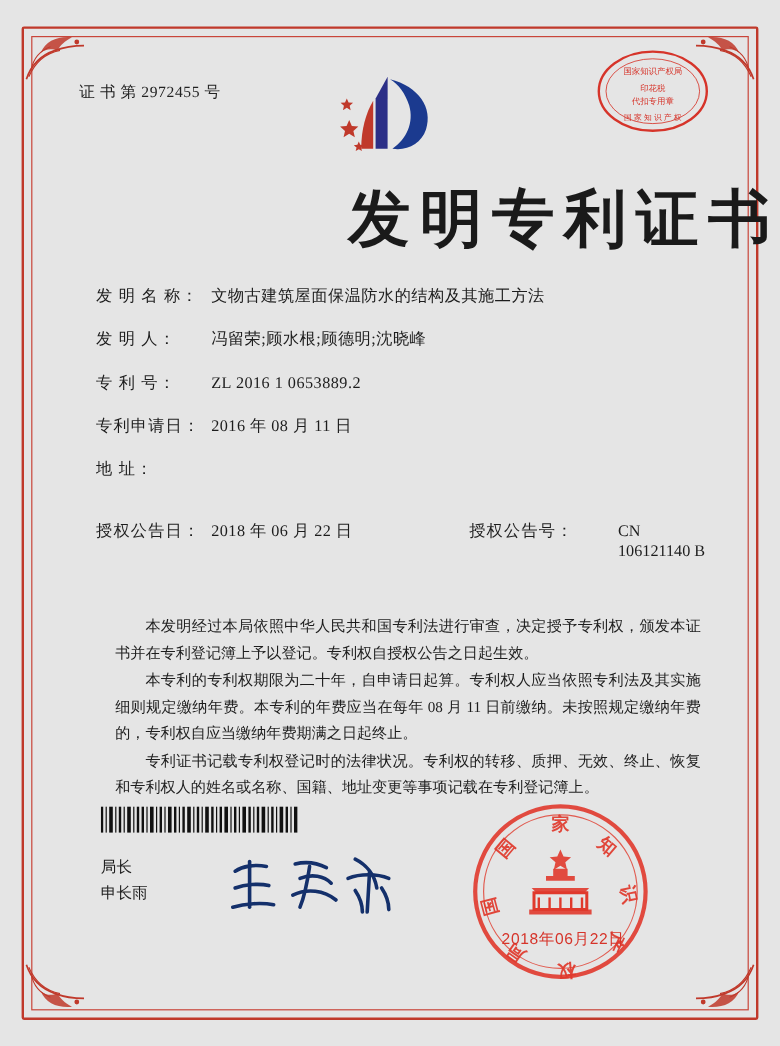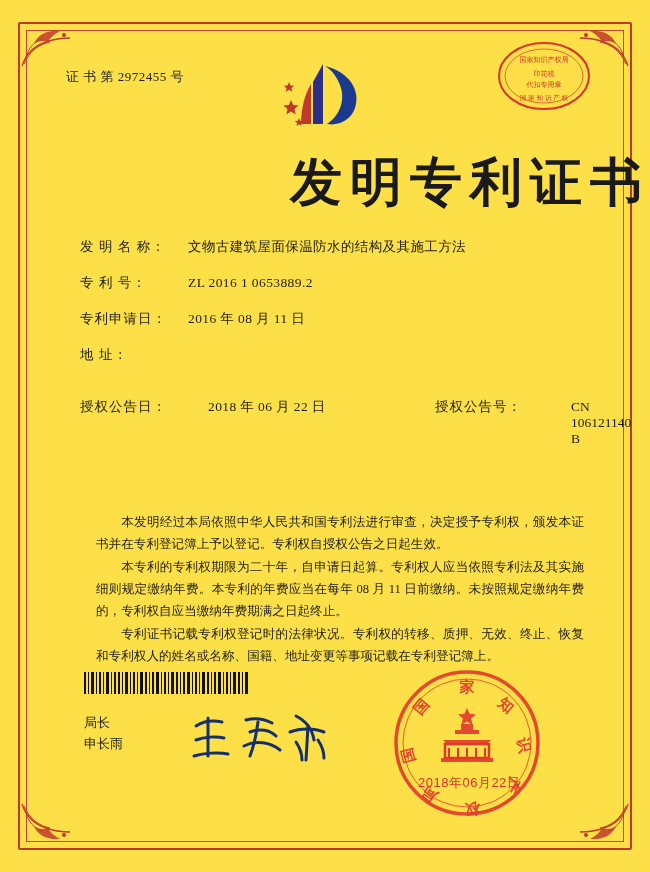--- a/index.html
+++ b/index.html
@@ -13,21 +13,21 @@
     font-family: "Liberation Serif", "DejaVu Serif", serif;
     color: #2b2b2b;
     position: relative;
     overflow: hidden;
   }
   .certificate {
     position: absolute;
     left: 0; top: 0;
     width: 650px;
     height: 872px;
-    background: #fde047;
+    background: #e5e5e5;
   }
   
   .border-outer {
     position: absolute;
     left: 18px; top: 22px;
     right: 18px; bottom: 22px;
     border: 2px solid #c0392b;
     border-radius: 2px;
   }
   .border-inner {
@@ -84,35 +84,33 @@
     left: 80px;
     right: 60px;
     top: 238px;
   }
   .field-row {
     display: flex;
     align-items: baseline;
     margin-bottom: 18px;
     font-size: 13.5px;
     color: #1d1d1d;
-    gap: 12px;
   }
   .field-label {
     width: 96px;
     flex: 0 0 96px;
     letter-spacing: 1px;
   }
   .field-value {
     flex: 1 1 auto;
     letter-spacing: 0.4px;
   }
   .field-row.pair .field-value {
     flex: 0 0 auto;
     width: 215px;
-    margin-left: 20px;
   }
   .field-row.pair .field-label2 {
     flex: 0 0 auto;
     width: 96px;
     letter-spacing: 1px;
     margin-top: 16px;
   }
   .field-row.pair .field-value2 {
     flex: 1 1 auto;
     margin-left: 28px;
@@ -269,20 +267,24 @@
       <text x="48" y="60" font-size="6.5" text-anchor="middle" fill="currentColor" font-family="Liberation Sans, sans-serif">国 家 知 识 产 权</text>
     </svg>
   </div>
 
   <div class="title">发明专利证书</div>
 
   <div class="fields">
     <div class="field-row">
       <div class="field-label">发 明 名 称：</div>
       <div class="field-value">文物古建筑屋面保温防水的结构及其施工方法</div>
+    </div>
+    <div class="field-row">
+      <div class="field-label">发 明 人：</div>
+      <div class="field-value">冯留荣;顾水根;顾德明;沈晓峰</div>
     </div>
     <div class="field-row">
       <div class="field-label">专 利 号：</div>
       <div class="field-value">ZL 2016 1 0653889.2</div>
     </div>
     <div class="field-row">
       <div class="field-label">专利申请日：</div>
       <div class="field-value">2016 年 08 月 11 日</div>
     </div>
     <div class="field-row">

